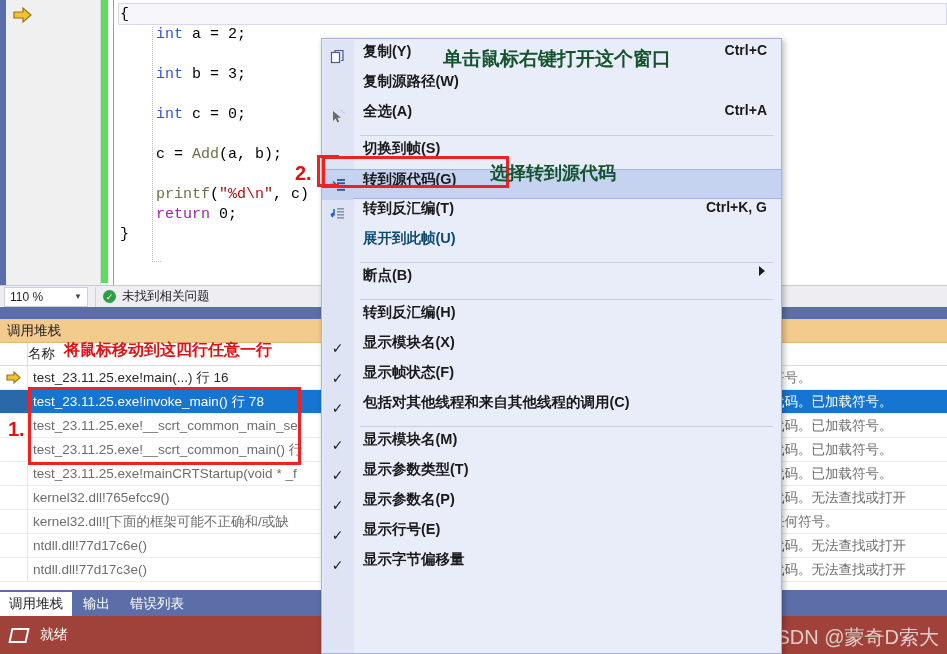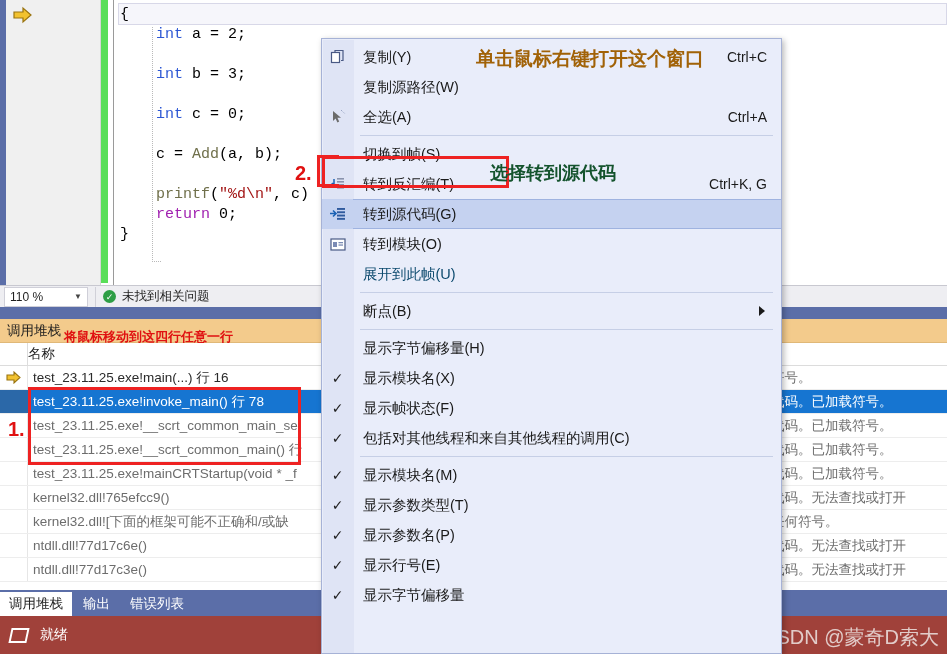--- a/index.html
+++ b/index.html
@@ -122,21 +122,21 @@
   
   .redbox-cs{
     position:absolute;left:28px;top:387px;width:273px;height:78px;
     border:3px solid #ee2222;box-sizing:border-box;pointer-events:none;
   }
   .ann-1{
     position:absolute;left:8px;top:418px;font-size:20px;font-weight:bold;color:#e01111;
     font-family:"Liberation Sans",sans-serif;
   }
   .ann-header-red{
-    position:absolute;left:64px;top:328px;font-size:13px;font-weight:bold;color:#e01111;
+    position:absolute;left:64px;top:340px;font-size:16px;font-weight:bold;color:#e01111;
     white-space:nowrap;font-family:"Liberation Sans",sans-serif;
   }
 
   
   .tabsbar{
     position:absolute;left:0;top:590px;width:947px;height:26px;background:#5b6ea8;
     display:flex;align-items:flex-end;
   }
   .tab{
     height:24px;padding:0 9px;display:flex;align-items:center;
@@ -160,22 +160,22 @@
   .ctxmenu{
     position:absolute;left:321px;top:38px;width:461px;height:616px;
     background:#e9edfa;border:1px solid #a6b2d6;box-sizing:border-box;
     box-shadow:2px 2px 6px rgba(0,0,0,.28);
     overflow:hidden;
   }
   .ctx-iconcol{
     position:absolute;left:1px;top:1px;width:31px;bottom:0;background:#dfe4f5;
   }
   .mi{
-    position:relative;height:30px;display:flex;align-items:center;
-    font-size:14.5px;color:#1a1a1a;box-sizing:border-box;
+    position:relative;height:30px;display:flex;align-items:flex-start;
+    font-size:14.5px;color:#1a1a1a;box-sizing:border-box;font-weight:bold;
   }
   .mi .ic{
     width:31px;flex:0 0 31px;display:flex;align-items:center;justify-content:center;
     height:30px;
   }
   .mi .lbl{padding-left:10px;white-space:nowrap;}
   .mi .acc{position:absolute;right:14px;font-size:14px;color:#1a1a1a;}
   .mi.disabled .lbl{color:#0c4a6e;}
   .mi.hl{background:#c5d2f0;border-top:1px solid #9fb3e0;border-bottom:1px solid #9fb3e0;}
   .mi.hl .ic{background:#c5d2f0;}
@@ -186,23 +186,22 @@
     border-top:5px solid transparent;border-bottom:5px solid transparent;
     border-left:6px solid #1a1a1a;
   }
 
   
   .redbox-menu{
     position:absolute;left:322px;top:156px;width:187px;height:32px;
     border:3px solid #ee2222;box-sizing:border-box;pointer-events:none;
   }
   .ann-top-red{
-    position:absolute;left:443px;top:46px;font-size:19px;font-weight:bold;color:#a16207;
+    position:absolute;left:443px;top:46px;font-size:19px;font-weight:bold;color:#14532d;
     white-space:nowrap;
-    margin-left:33px;
   }
   .ann-sel-red{
     position:absolute;left:490px;top:161px;font-size:18px;font-weight:bold;color:#14532d;
     white-space:nowrap;
   }
   .ann-2{
     position:absolute;left:295px;top:162px;font-size:20px;font-weight:bold;color:#e01111;
   }
   .redbox-code{
     position:absolute;left:317px;top:155px;width:22px;height:32px;
@@ -351,72 +350,61 @@
             </svg>
           </div>
           <div class="lbl">全选(A)</div>
           <div class="acc">Ctrl+A</div>
         </div>
         <div class="ctx-sep"></div>
         <div class="mi">
           <div class="ic"></div>
           <div class="lbl">切换到帧(S)</div>
         </div>
+        <div class="mi hl">
+          <div class="ic">
+            <svg width="17" height="16" viewBox="0 0 17 16">
+              <path d="M1 7.5 h5 M4 4.5 l3 3 l-3 3" fill="none" stroke="#1b62b5" stroke-width="1.6"></path>
+              <rect x="8" y="2" width="8" height="1.9" fill="#2f5a9e"></rect>
+              <rect x="8" y="5.3" width="8" height="1.9" fill="#2f5a9e"></rect>
+              <rect x="8" y="8.6" width="8" height="1.9" fill="#2f5a9e"></rect>
+              <rect x="8" y="11.9" width="8" height="1.9" fill="#2f5a9e"></rect>
+            </svg>
+          </div>
+          <div class="lbl">转到源代码(G)</div>
+        </div>
         <div class="mi">
           <div class="ic">
             <svg width="17" height="16" viewBox="0 0 17 16">
               <path d="M5 3 V9 h-3 M2 9 l2 2 M2 9 l2-2" fill="none" stroke="#1b62b5" stroke-width="1.5"></path>
               <g fill="#8a93ad">
                 <rect x="8" y="2" width="7" height="1.6"></rect>
                 <rect x="8" y="5" width="7" height="1.6"></rect>
                 <rect x="8" y="8" width="7" height="1.6"></rect>
                 <rect x="8" y="11" width="7" height="1.6"></rect>
               </g>
             </svg>
           </div>
           <div class="lbl">转到反汇编(T)</div>
           <div class="acc">Ctrl+K, G</div>
         </div>
-        <div class="mi hl">
-          <div class="ic">
-            <svg width="17" height="16" viewBox="0 0 17 16">
-              <path d="M1 7.5 h5 M4 4.5 l3 3 l-3 3" fill="none" stroke="#1b62b5" stroke-width="1.6"></path>
-              <rect x="8" y="2" width="8" height="1.9" fill="#2f5a9e"></rect>
-              <rect x="8" y="5.3" width="8" height="1.9" fill="#2f5a9e"></rect>
-              <rect x="8" y="8.6" width="8" height="1.9" fill="#2f5a9e"></rect>
-              <rect x="8" y="11.9" width="8" height="1.9" fill="#2f5a9e"></rect>
-            </svg>
-          </div>
-          <div class="lbl">转到源代码(G)</div>
-        </div>
-        <div class="mi">
-          <div class="ic">
-            <svg width="16" height="15" viewBox="0 0 16 15">
-              <rect x="1" y="2" width="14" height="11" fill="#fff" stroke="#4a5a85" stroke-width="1.2"></rect>
-              <rect x="3" y="5" width="4" height="5" fill="#7b8bb4"></rect>
-              <rect x="8.5" y="5" width="4.5" height="1.3" fill="#7b8bb4"></rect>
-              <rect x="8.5" y="7.4" width="4.5" height="1.3" fill="#7b8bb4"></rect>
-            </svg>
-          </div>
-          <div class="lbl">转到模块(O)</div>
-        </div>
         <div class="mi disabled">
           <div class="ic"></div>
           <div class="lbl">展开到此帧(U)</div>
         </div>
         <div class="ctx-sep"></div>
         <div class="mi">
           <div class="ic"></div>
           <div class="lbl">断点(B)</div>
           <div class="submarrow"></div>
         </div>
         <div class="ctx-sep"></div>
         <div class="mi">
           <div class="ic"></div>
-          <div class="lbl">显示字节偏移量(H)</div>
+          <div class="lbl">转到反汇编(H)</div>
         </div>
         <div class="mi">
           <div class="ic">
             <span class="chk">✓</span>
           </div>
           <div class="lbl">显示模块名(X)</div>
         </div>
         <div class="mi">
           <div class="ic">
             <span class="chk">✓</span>

